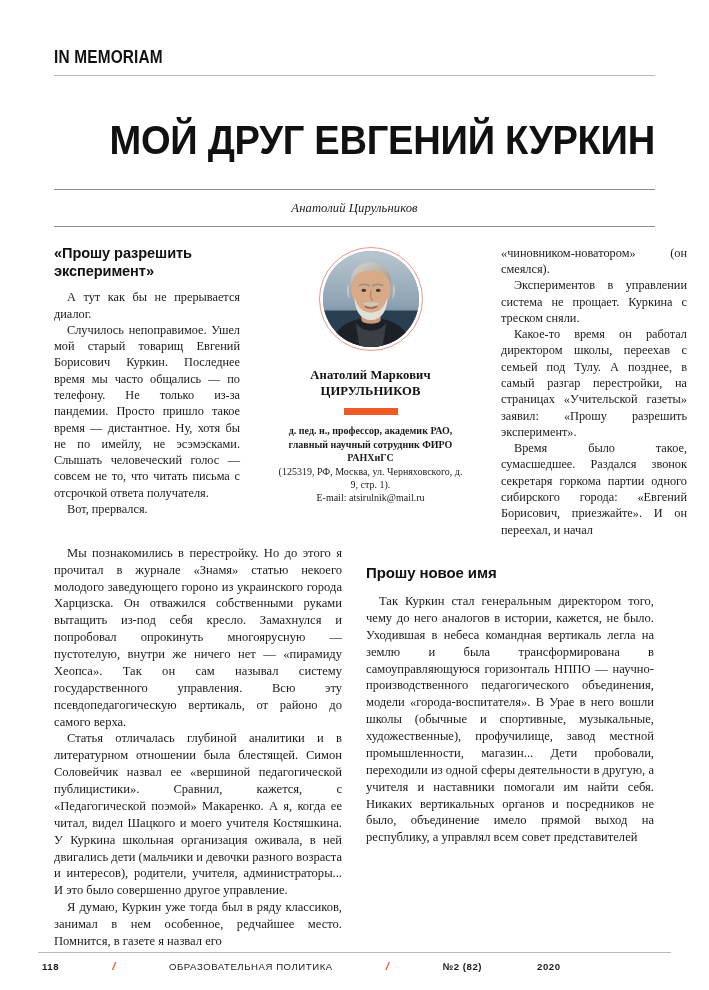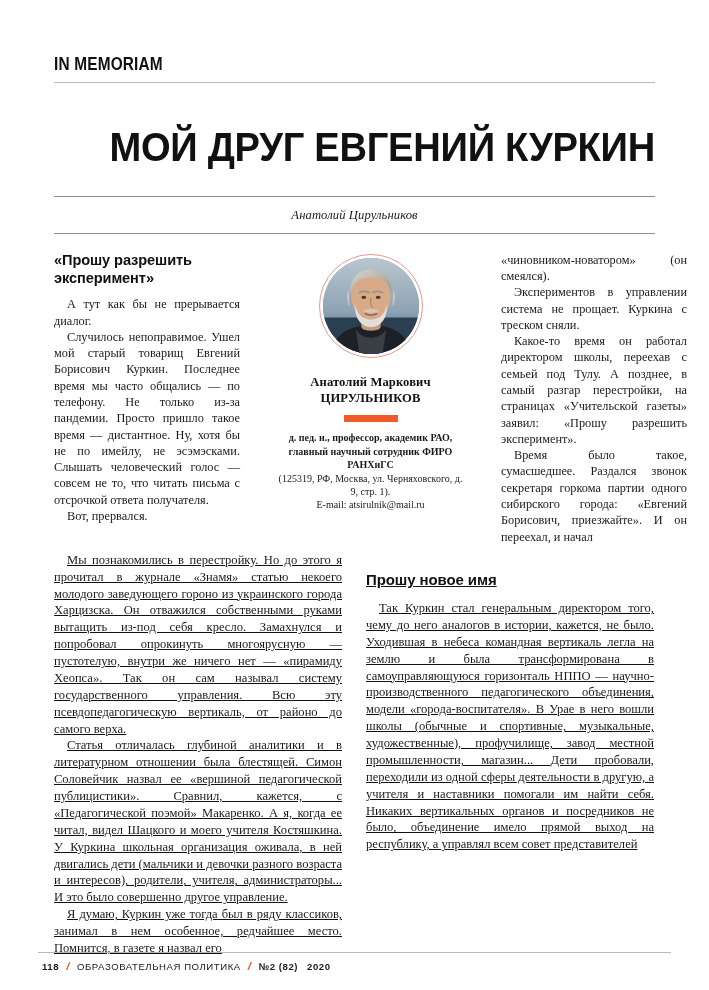--- a/index.html
+++ b/index.html
@@ -14,21 +14,21 @@
     overflow: hidden;
     font-family: "Liberation Serif", "DejaVu Serif", serif;
     color: #111111;
     position: relative;
   }
   .page {
     position: relative;
     width: 709px;
     height: 990px;
     box-sizing: border-box;
-    padding: 11px 54px;
+    padding: 4px 54px;
   }
 
   
   .rubric {
     padding-top: 44px;
   }
   .rubric-label {
     font-family: "Liberation Sans", "DejaVu Sans", sans-serif;
     font-weight: 700;
     font-size: 17.5px;
@@ -171,21 +171,20 @@
 
   
   .zone-two {
     display: flex;
     gap: 24px;
     margin-top: 7px;
   }
   .col2 {
     width: 288px;
     flex: 0 0 288px;
-    text-decoration: underline;
   }
   .col2 p.body {
     font-size: 12.55px;
     line-height: 1.345;
   }
   .sec-head.second {
     margin-top: 19px;
     margin-bottom: 11px;
     font-size: 15px;
   }
@@ -203,20 +202,21 @@
     margin-bottom: 7px;
   }
   .footer-line {
     display: flex;
     align-items: baseline;
     font-family: "Liberation Sans", "DejaVu Sans", sans-serif;
     font-size: 9.6px;
     letter-spacing: 0.55px;
     color: #1a1a1a;
     padding-left: 4px;
+    gap: 46px;
   }
   .footer-page { font-weight: 700; }
   .footer-sep {
     color: #ef5a28;
     font-weight: 700;
     font-style: italic;
     margin: 0 7px;
     font-size: 11.5px;
   }
   .footer-journal { font-weight: 400; }

